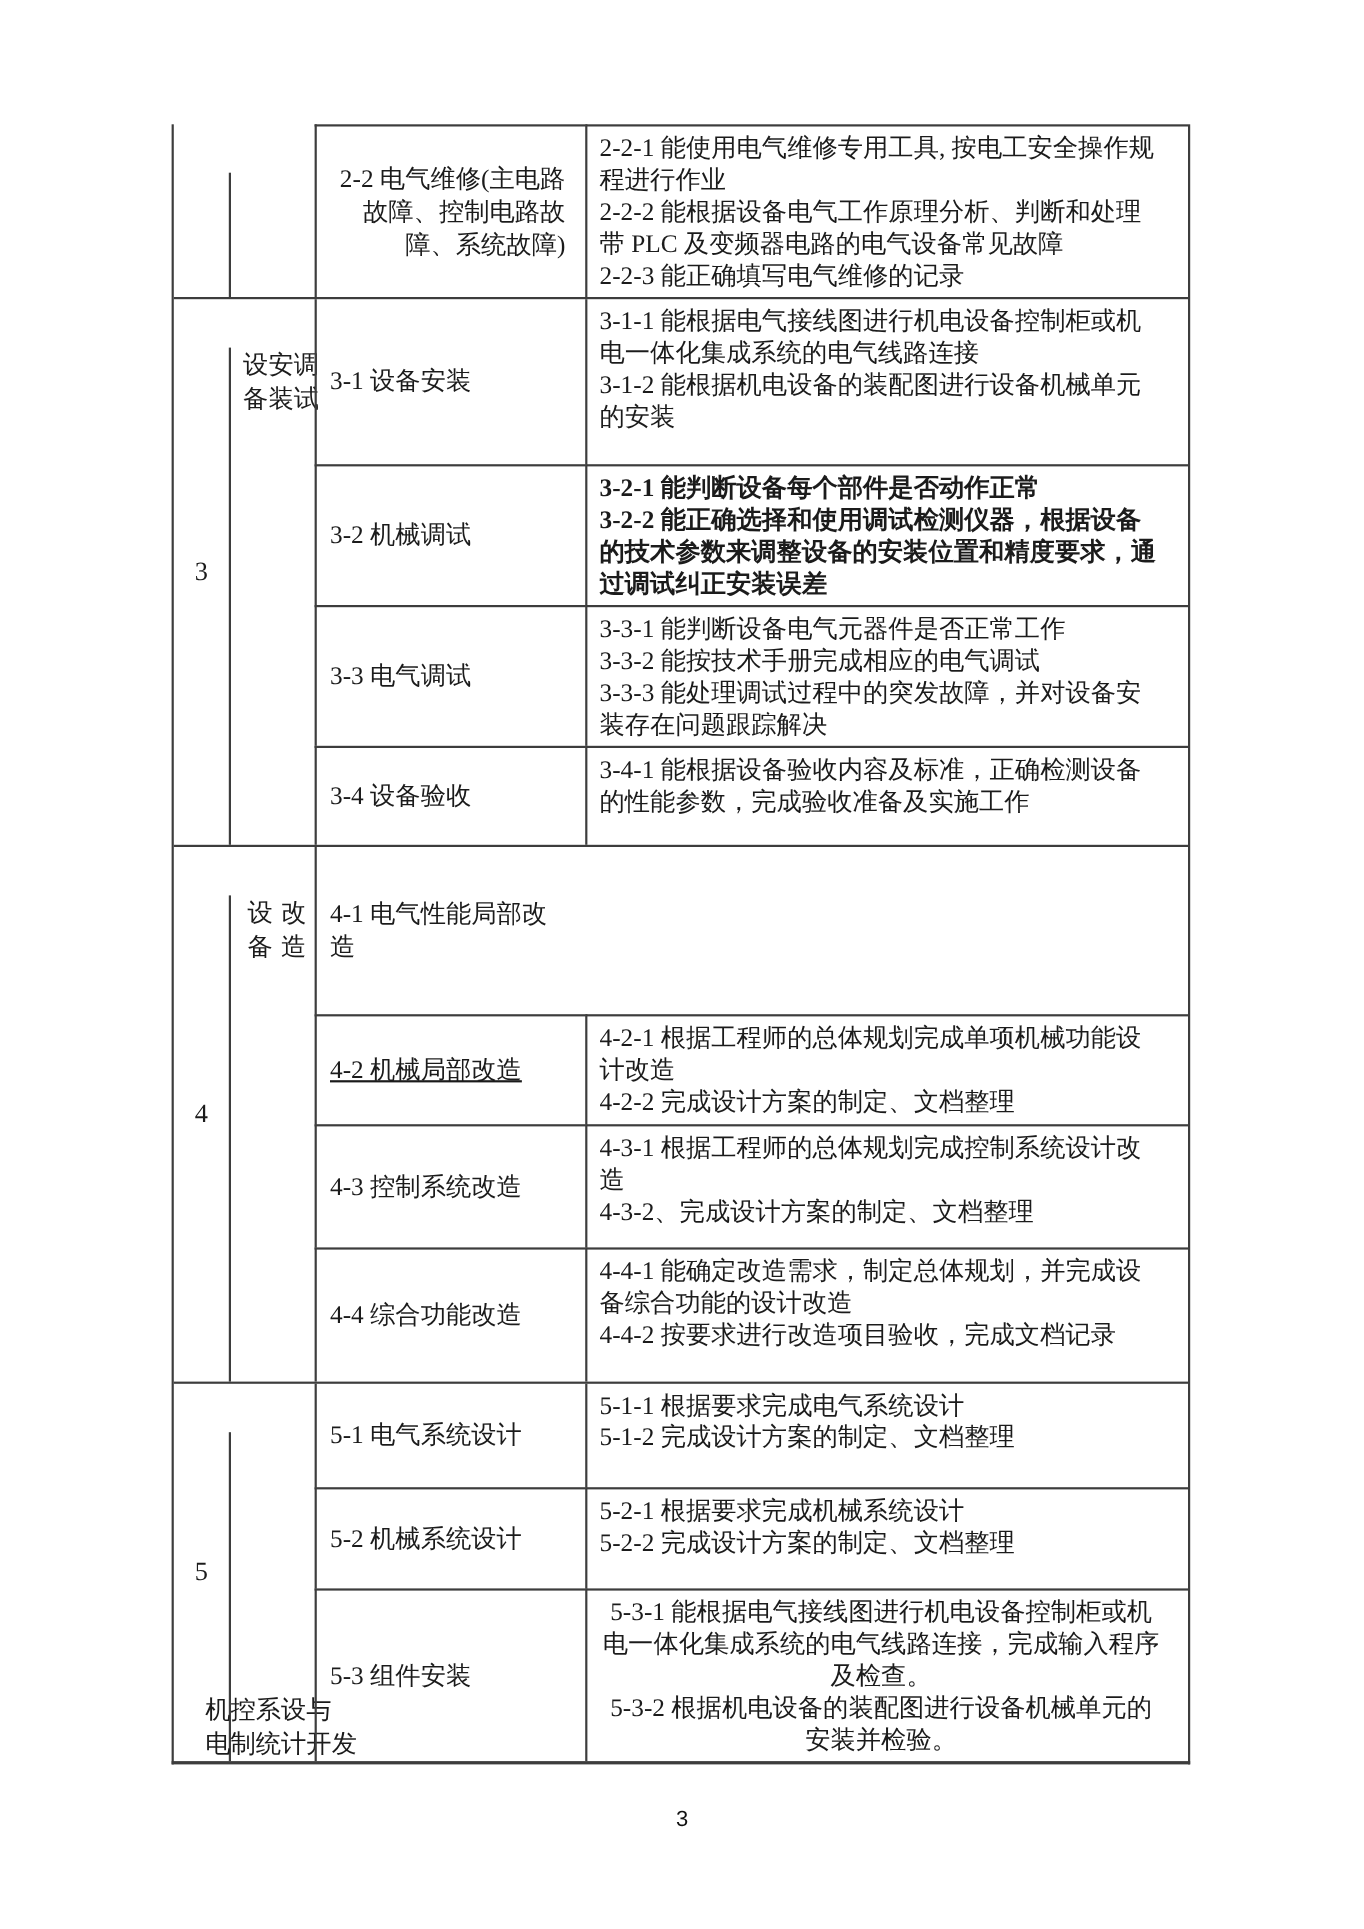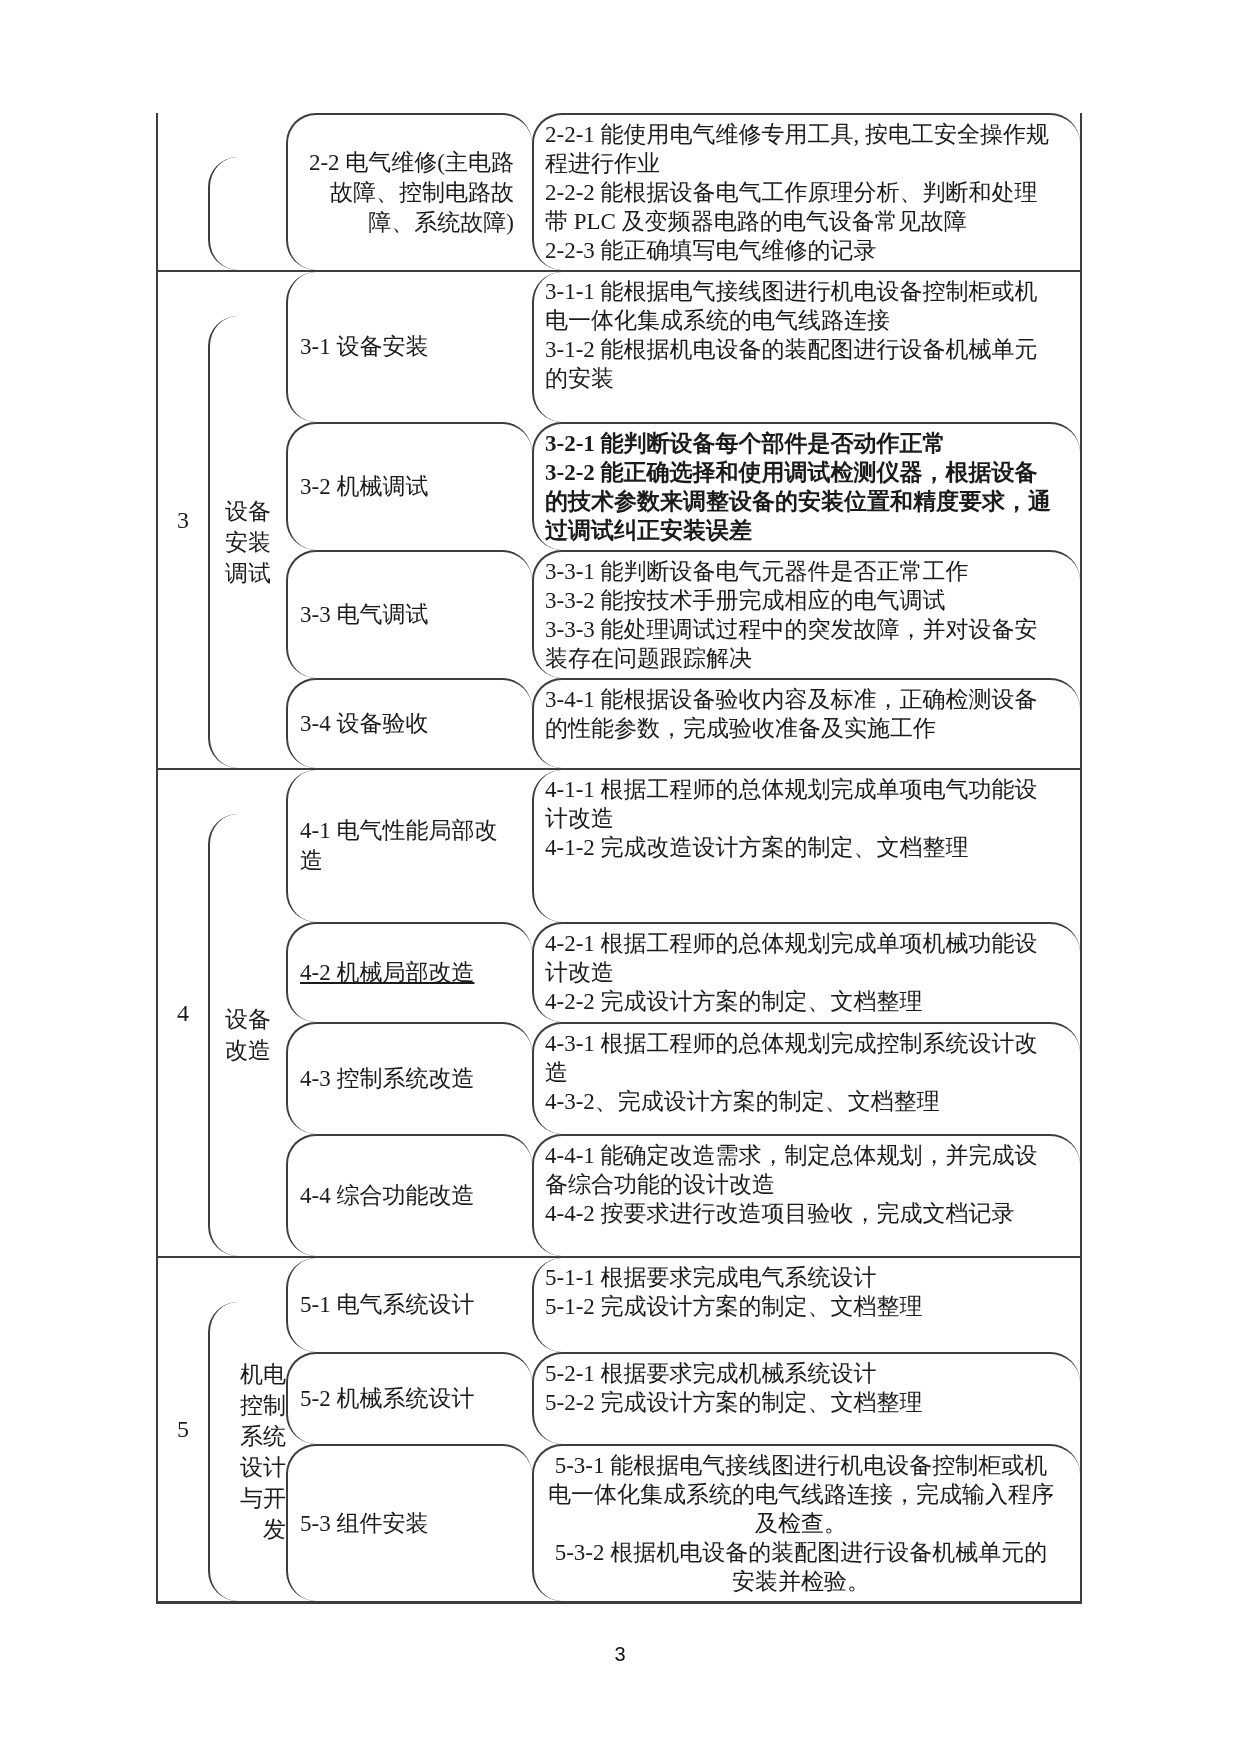--- a/index.html
+++ b/index.html
@@ -19,28 +19,28 @@
     border-left: 2px solid #3d3d3d;
     border-right: 2px solid #3d3d3d;
     border-bottom: 3px solid #3d3d3d;
     background: #fff;
   }
   .sec {
     display: grid;
     grid-template-columns: 50px 78px 246px 1fr;
   }
   .sec + .sec { border-top: 2px solid #3d3d3d; }
-  .cell { box-sizing: border-box; min-width: 0; border-radius: 30px; }
+  .cell { box-sizing: border-box; min-width: 0; }
   .cnum {
     display: flex; align-items: center; justify-content: center;
     font-size: 24px;
   }
   .ccat {
     border-left: 2px solid #3d3d3d;
-    display: flex; flex-direction: column;
+    display: flex; flex-direction: row;
     align-items: flex-start; justify-content: center;
     padding-left: 15px;
     font-size: 23px; line-height: 31px; margin-top: 44px;
   }
   .citem {
     border-left: 2px solid #3d3d3d;
     display: flex; align-items: center;
     padding: 8px 18px 8px 12px;
     font-size: 23px; line-height: 30px;
   }
@@ -121,24 +121,20 @@
       <div class="cell cnum" style="grid-area: 1 / 1 / span 4;">
         <span>4</span>
       </div>
       <div class="cell ccat" style="grid-area: 1 / 2 / span 4;">
         <div>设备</div>
         <div>改造</div>
       </div>
       <div class="cell citem" style="grid-area: 1 / 3;">
         <div>4-1 电气性能局部改造</div>
       </div>
-      <div class="cell creq" style="grid-area: 1 / 4;">
-        <div class="req-line">4-1-1 根据工程师的总体规划完成单项电气功能设计改造</div>
-        <div class="req-line">4-1-2 完成改造设计方案的制定、文档整理</div>
-      </div>
       <div class="cell citem rt" style="grid-area: 2 / 3; text-decoration: underline;">
         <div>4-2 机械局部改造</div>
       </div>
       <div class="cell creq rt" style="grid-area: 2 / 4;">
         <div class="req-line">4-2-1 根据工程师的总体规划完成单项机械功能设计改造</div>
         <div class="req-line">4-2-2 完成设计方案的制定、文档整理</div>
       </div>
       <div class="cell citem rt" style="grid-area: 3 / 3;">
         <div>4-3 控制系统改造</div>
       </div>

